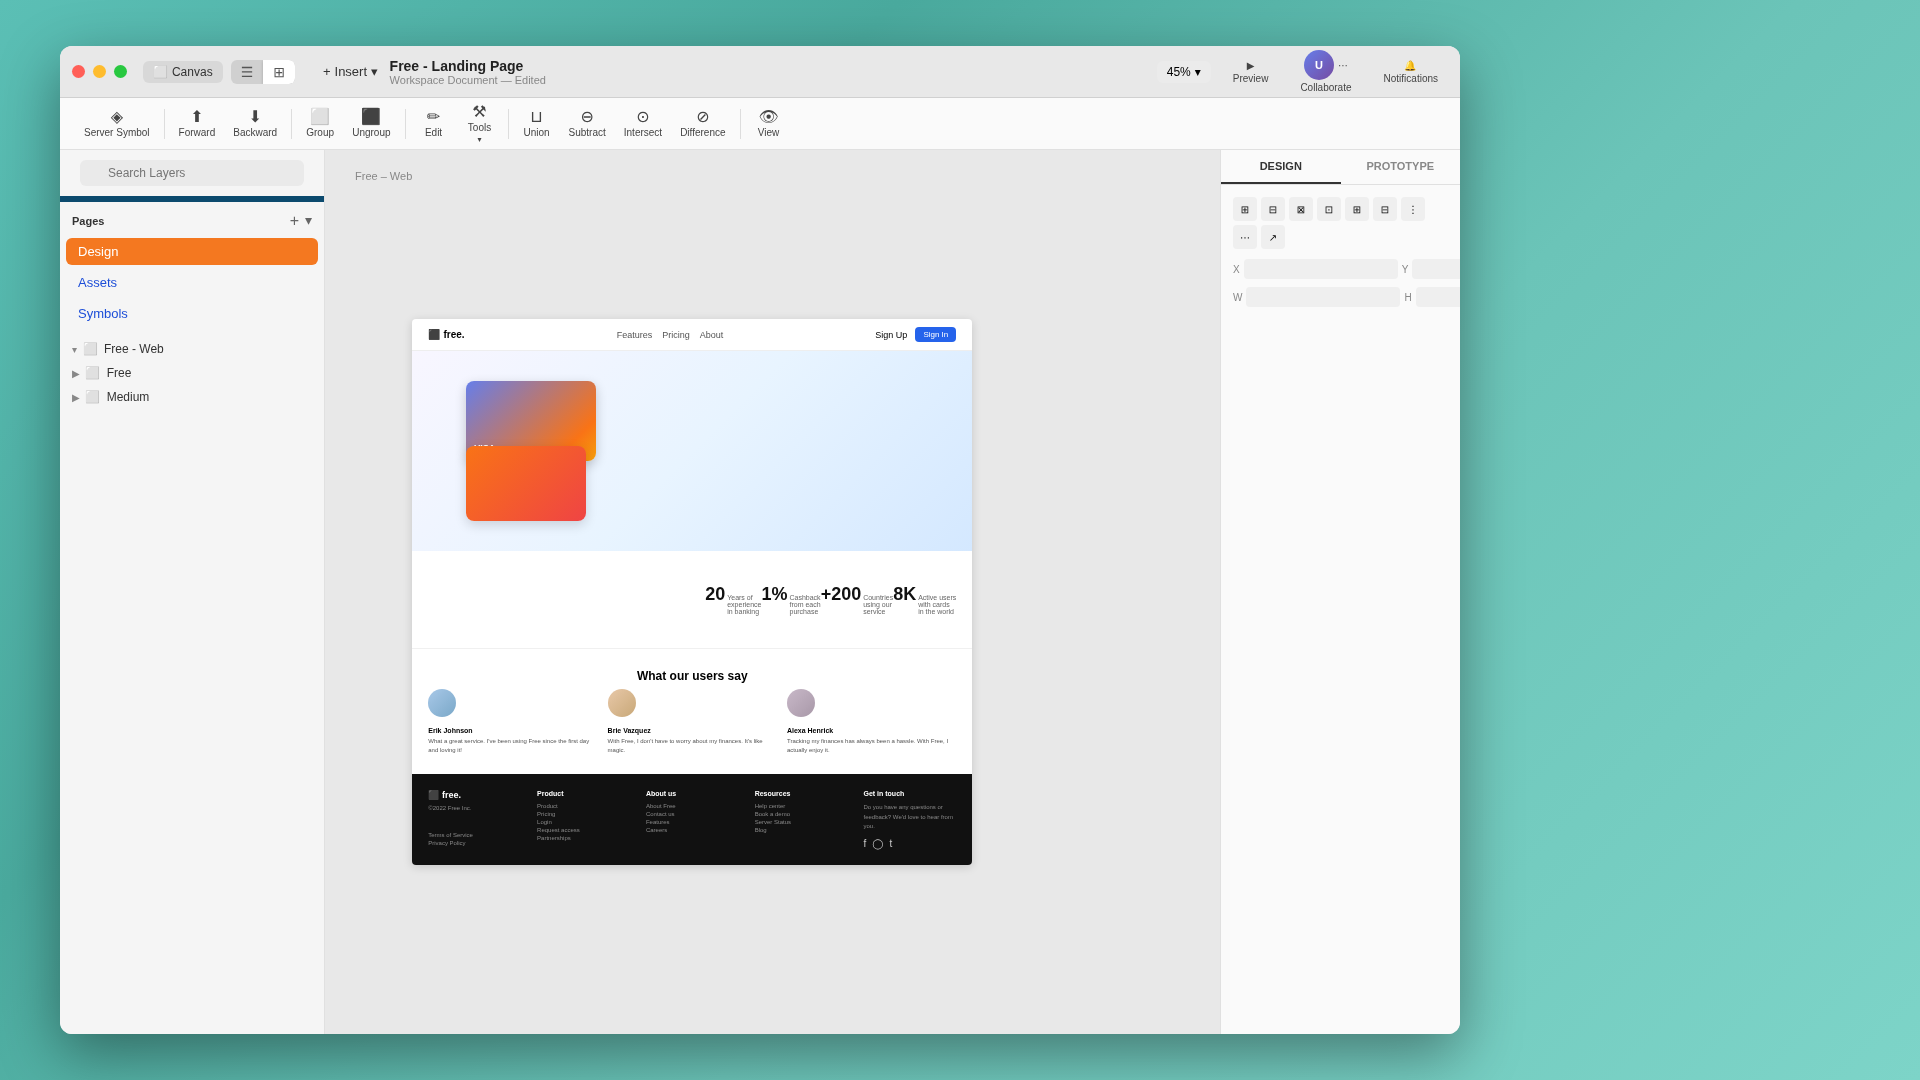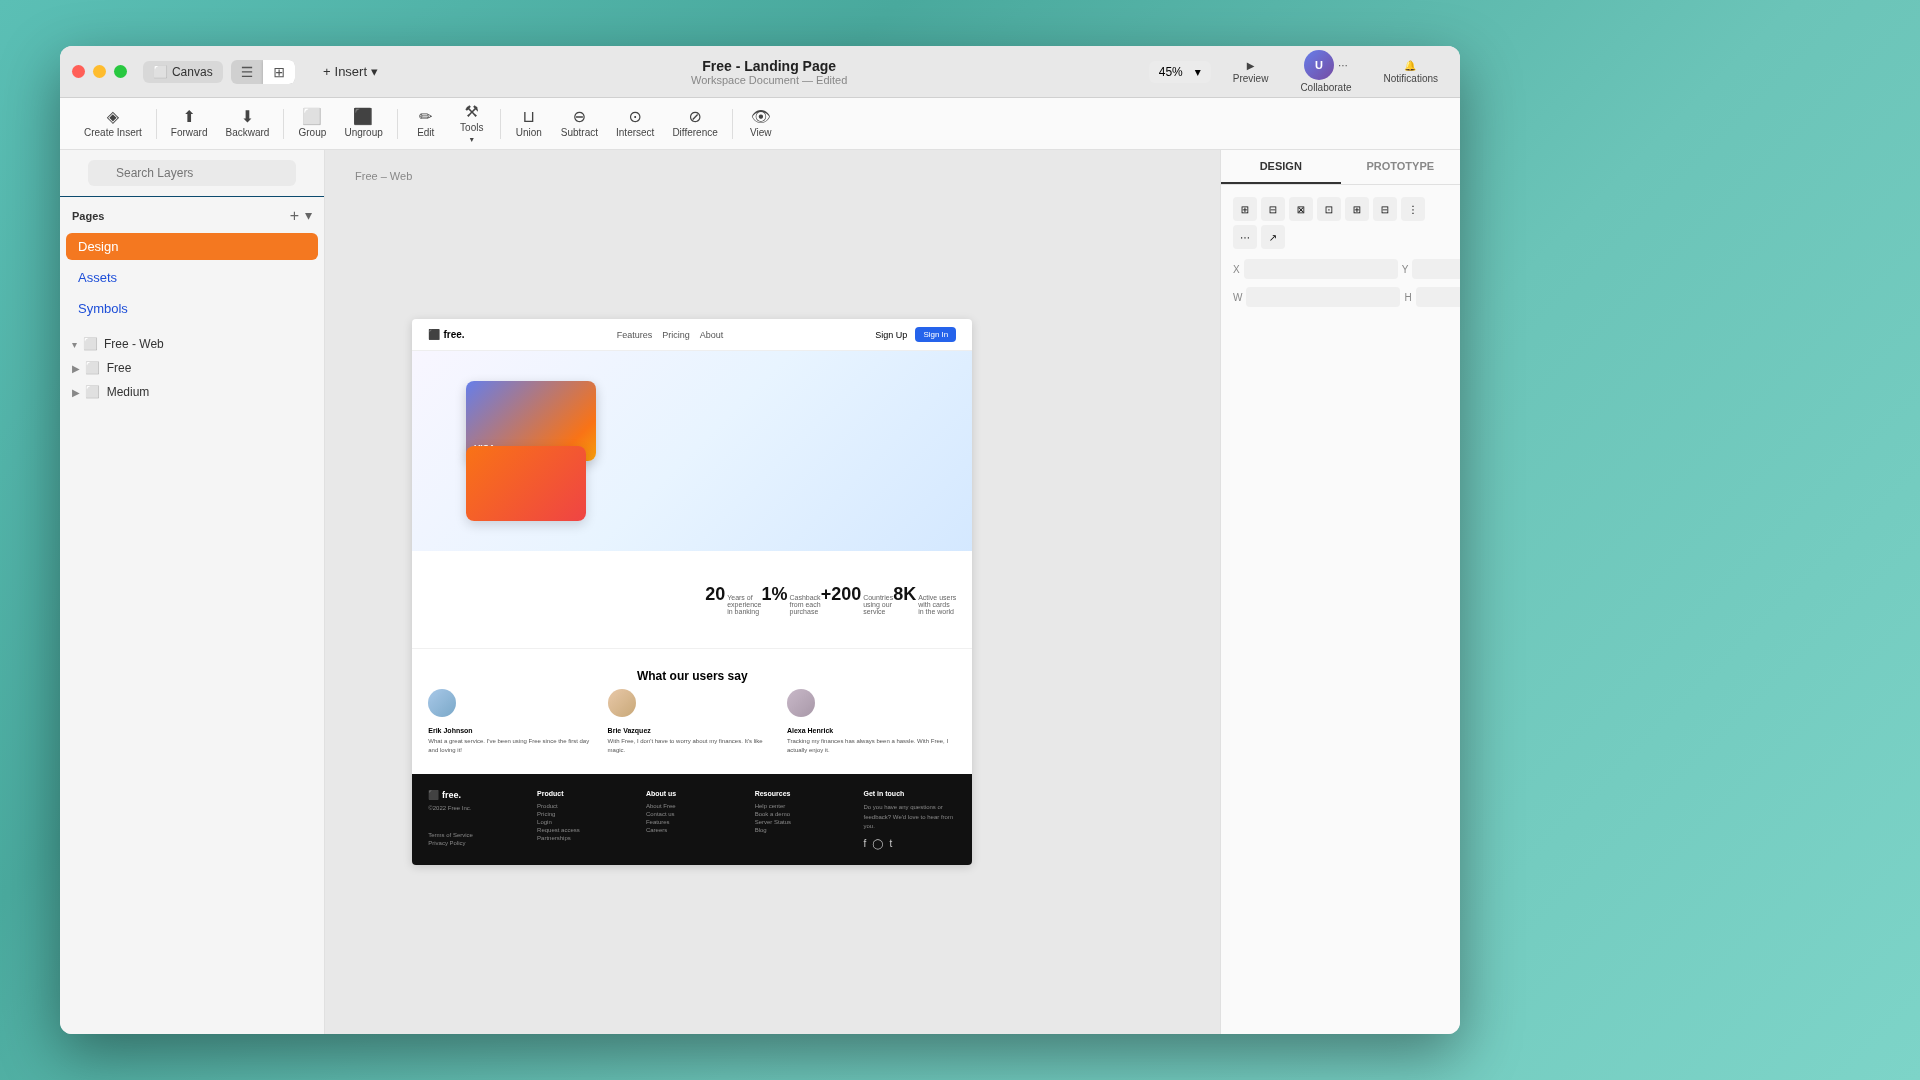--- a/index.html
+++ b/index.html
@@ -80,21 +80,21 @@
     }
     .view-toggle-btn.active {
       background: #fff;
       box-shadow: 0 1px 3px rgba(0,0,0,0.2);
     }
 
     .title-center {
       flex: 1;
       display: flex;
       flex-direction: column;
-      align-items: center;
+      align-items: flex-start;
     }
     .doc-title {
       font-size: 14px;
       font-weight: 600;
       color: #222;
     }
     .doc-subtitle {
       font-size: 11px;
       color: #888;
     }
@@ -145,21 +145,21 @@
     .toolbar-sep {
       width: 1px;
       height: 30px;
       background: #ddd;
       margin: 0 4px;
     }
 
     .zoom-control {
       display: flex;
       align-items: center;
-      gap: 12px;
+      gap: 4px;
       padding: 4px 10px;
       background: #ebebeb;
       border-radius: 6px;
       font-size: 12px;
       cursor: pointer;
     }
 
     .preview-btn {
       display: flex;
       flex-direction: column;
@@ -217,22 +217,22 @@
     .sidebar {
       width: 265px;
       background: #f5f5f5;
       border-right: 1px solid #e0e0e0;
       display: flex;
       flex-direction: column;
       flex-shrink: 0;
     }
 
     .search-bar {
-      padding: 10px 28px;
-      border-bottom: 1px solid #0c4a6e;
+      padding: 10px 20px;
+      border-bottom: 6px solid #0c4a6e;
     }
     .search-input {
       width: 100%;
       padding: 6px 10px 6px 28px;
       background: #eaeaea;
       border: none;
       border-radius: 6px;
       font-size: 12px;
       color: #555;
       outline: none;
@@ -610,21 +610,21 @@
         <span>🔔</span>
         <span style="font-size:10px;">Notifications</span>
       </div>
     </div>
   </div>
 
   <div class="toolbar">
     <div class="tools-group">
       <div class="toolbar-btn">
         <span class="tb-icon">◈</span>
-        <span>Create Insert</span>
+        <span>Server Symbol</span>
       </div>
       <div class="toolbar-sep"></div>
       <div class="toolbar-btn">
         <span class="tb-icon">⬆</span>
         <span>Forward</span>
       </div>
       <div class="toolbar-btn">
         <span class="tb-icon">⬇</span>
         <span>Backward</span>
       </div>

